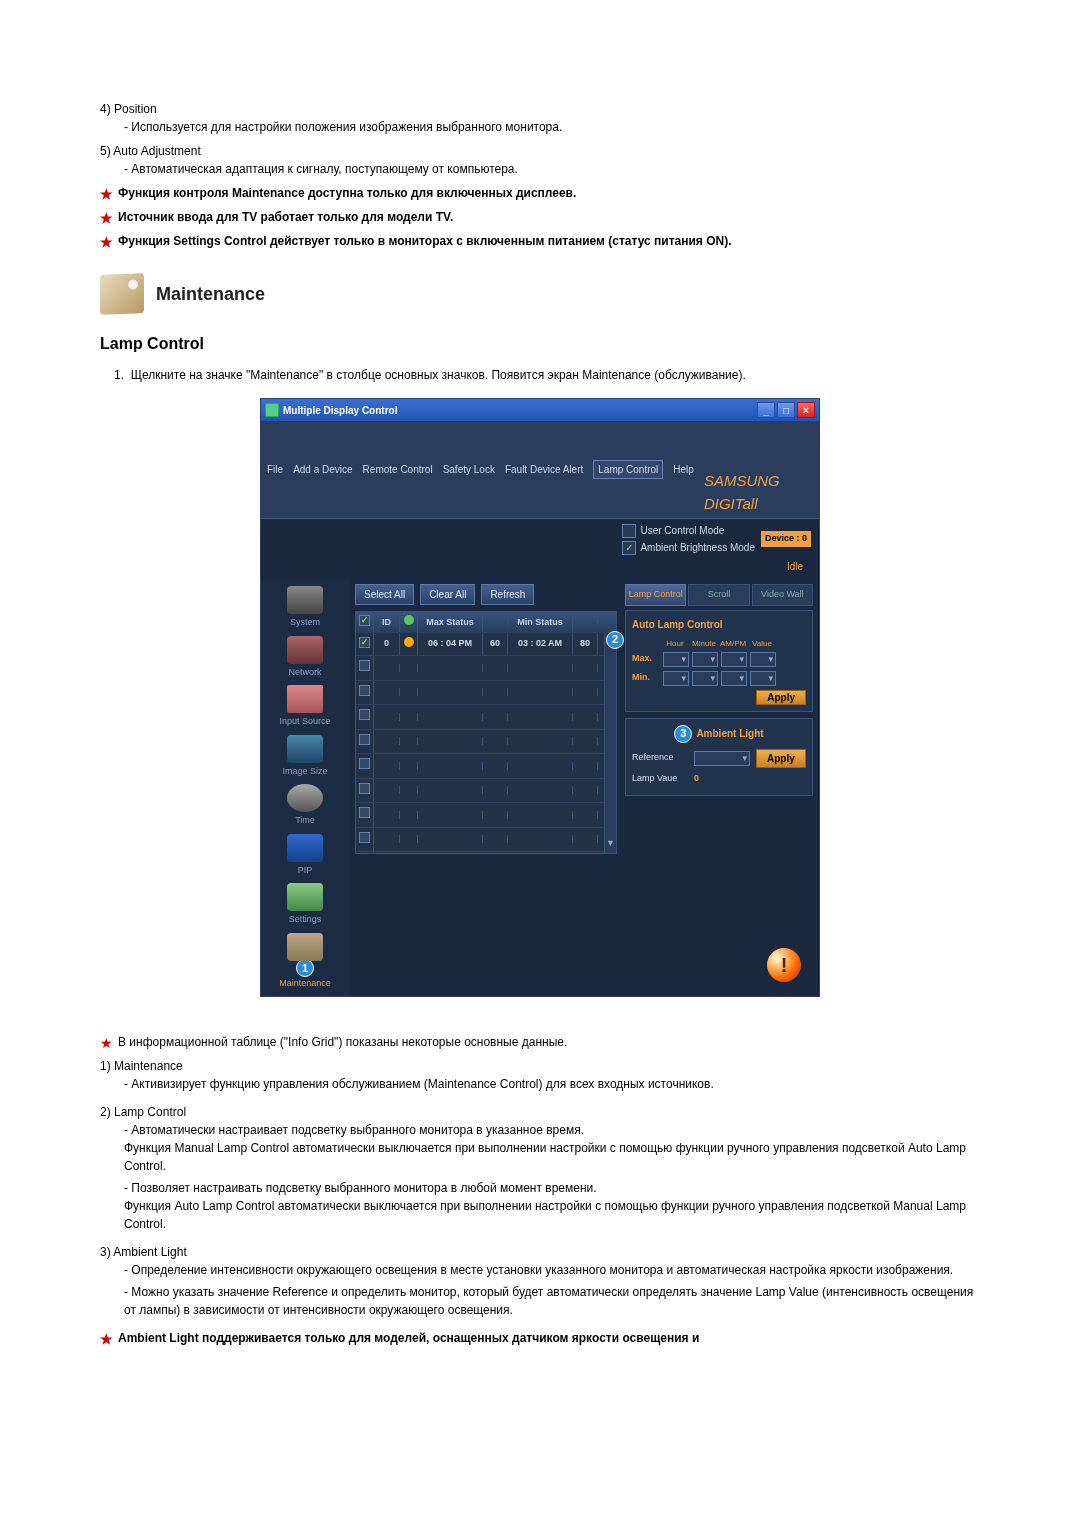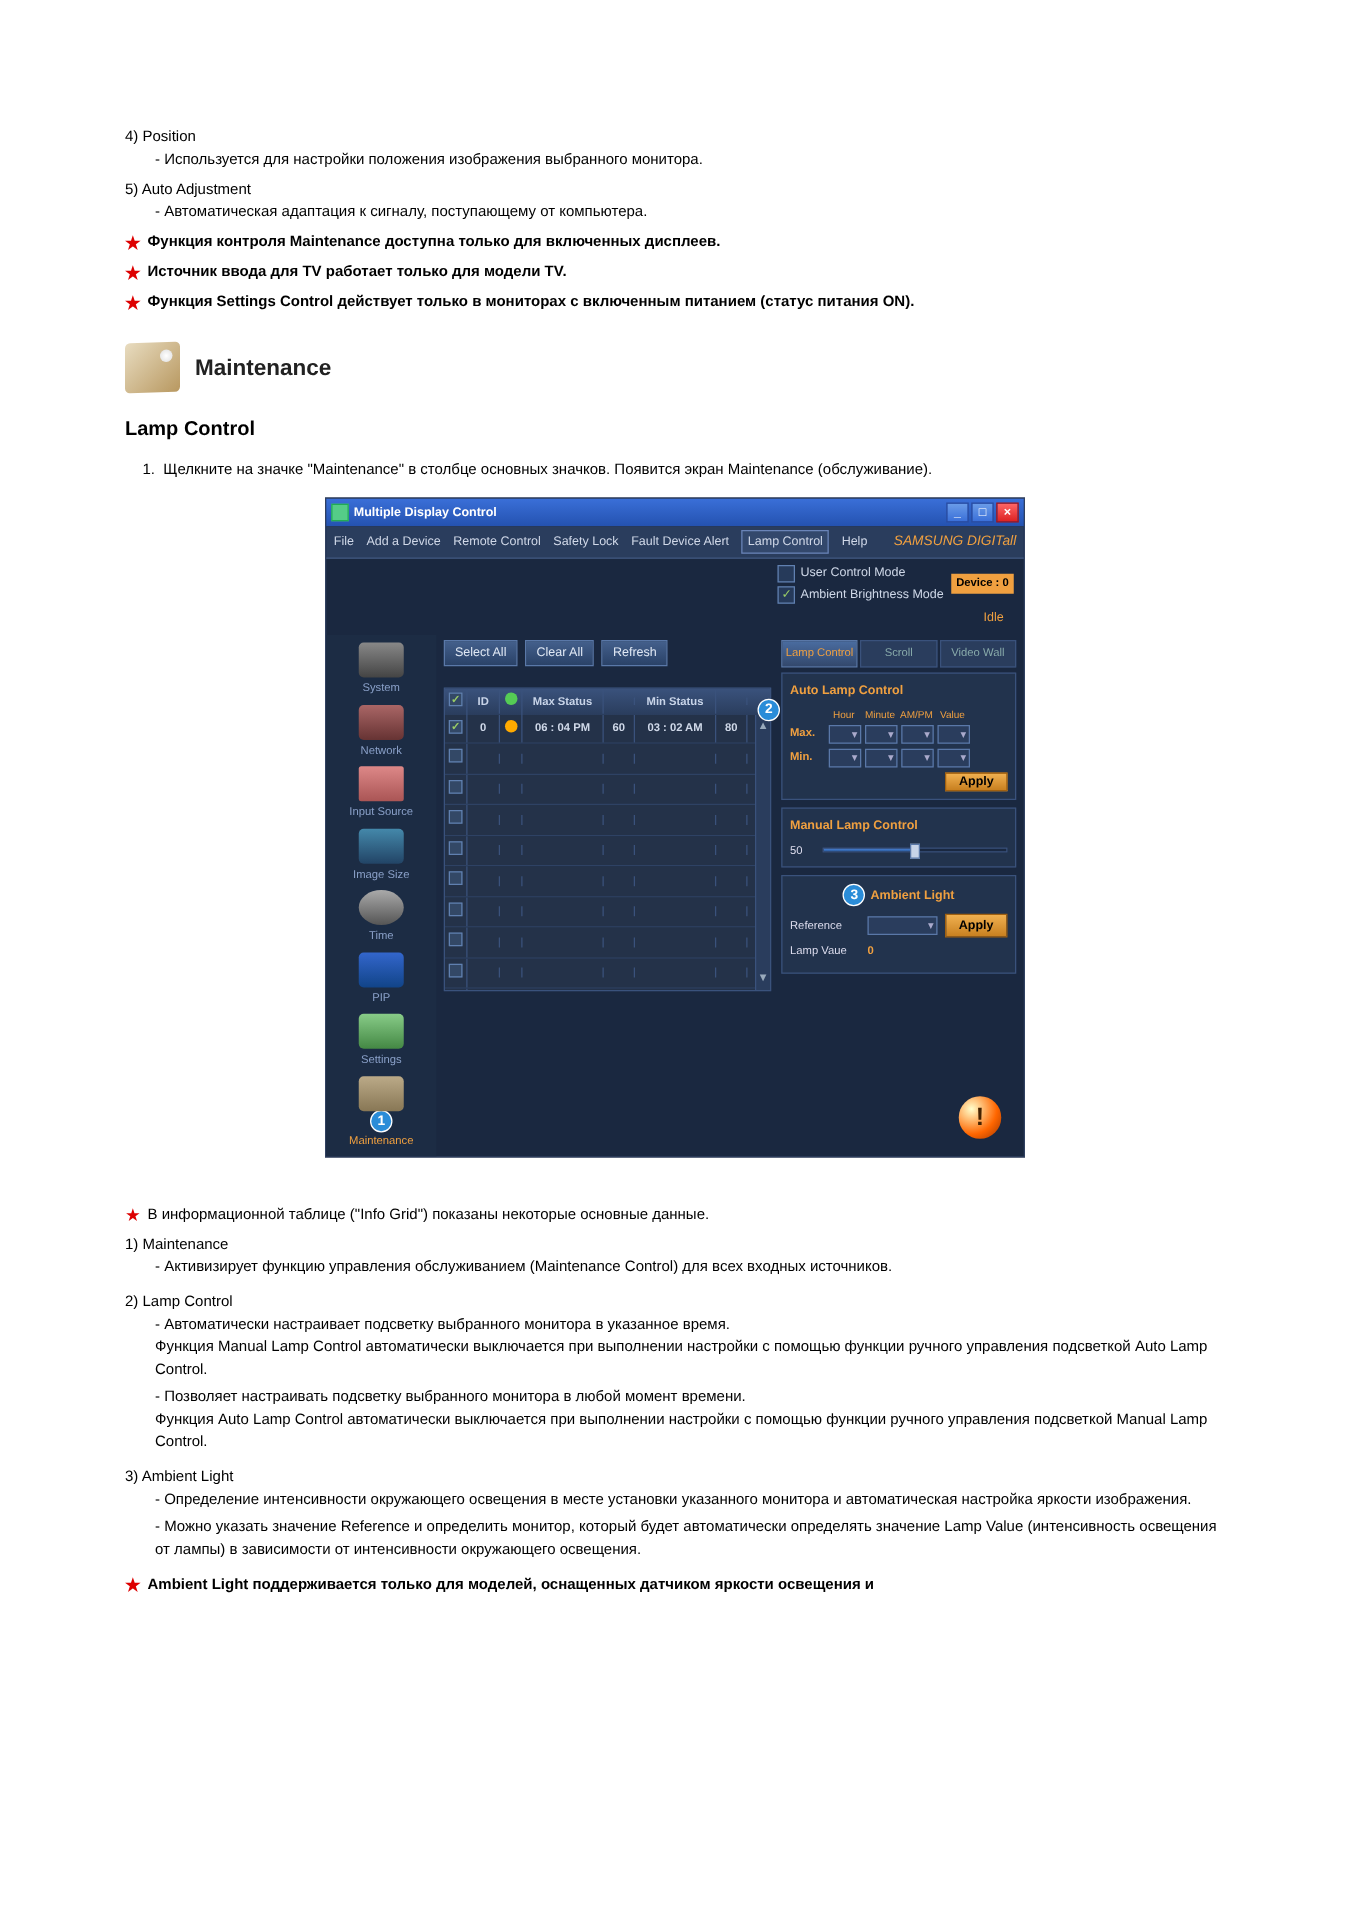--- a/index.html
+++ b/index.html
@@ -60,21 +60,21 @@
   .win-btn { width:18px; height:16px; background:linear-gradient(#6a9ce8,#3a6fd8); border:1px solid #2a4ca0; color:#fff; display:flex;align-items:center;justify-content:center; font-size:10px;}
   .win-btn.close{ background:linear-gradient(#f66,#d22); border-color:#a11;}
   .menubar {
     background:#2a3d5d;
     display:flex; align-items:center;
     padding: 3px 6px; gap: 10px;
     border-bottom:1px solid #405880;
   }
   .menu-item { color:#d0d8e8; white-space:nowrap; }
   .menu-item.boxed { border:1px solid #6a84b8; padding:1px 4px; background:#33486c;}
-  .brand { margin-left:auto; color:#f0a040; font-style:italic; font-size:11px;}
+  .brand { margin-left:auto; color:#f0a040; font-style:italic; font-size:15px;margin-top:46px;}
   .modebar { display:flex; justify-content:flex-end; align-items:center; gap:6px; padding:4px 8px 0 8px;}
   .mode-chk { width:14px; height:14px; background:#263a5a; border:1px solid #6080b0; display:flex;align-items:center;justify-content:center; color:#9c6;}
   .dev-badge { background:#f0a040; color:#000; padding:1px 4px; font-size:9px; font-weight:bold;}
   .idle-row { display:flex; justify-content:flex-end; padding:4px 16px 6px 16px;}
   .idle { color:#f0a040; font-size:10px;}
   .main-row { display:flex; }
   
   .sidebar { width: 88px; background:#1c2c44; padding:6px 0; display:flex; flex-direction:column; align-items:center; gap:6px;}
   .side-item { width:72px; text-align:center; font-size:9px; color:#8aa0c8;}
   .side-item.active { color:#f0a040;}
@@ -84,21 +84,21 @@
   .side-ico.inp{background:linear-gradient(#d88,#a55); border-radius:2px;}
   .side-ico.img{background:linear-gradient(#48a,#246);}
   .side-ico.tim{background:linear-gradient(#aaa,#555); border-radius:50%;}
   .side-ico.pip{background:linear-gradient(#36c,#148);}
   .side-ico.set{background:linear-gradient(#8c8,#484);}
   .side-ico.mnt{background:linear-gradient(#ba8,#875);}
   .num-badge { width:18px; height:18px; border-radius:50%; background:#2a8cd8; color:#fff; display:inline-flex;align-items:center;justify-content:center; font-weight:bold; font-size:11px; border:1px solid #fff; margin-top:-10px;}
 
   
   .center { flex:1; padding:4px 4px 4px 6px; display:flex; flex-direction:column;}
-  .btn-row { display:flex; gap:6px; margin-bottom:17px;}
+  .btn-row { display:flex; gap:6px; margin-bottom:6px;}
   .sm-btn { background:linear-gradient(#44608c,#2a4268); border:1px solid #5a78a8; color:#e0e8f4; padding:2px 8px; font-size:10px;}
   .grid { border:1px solid #3a527c; background:#21324c; }
   .grid-head, .grid-row { display:flex; align-items:center;font-weight:bold;}
   .grid-head { background:linear-gradient(#3a527c,#2a3d5d); color:#c8d4e8; font-size:9px;}
   .gc { border-right:1px solid #3a527c; padding:3px 2px; text-align:center; overflow:hidden;}
   .gc.chk{width:18px;} .gc.id{width:26px;} .gc.st{width:18px;} .gc.max{width:65px;} .gc.blk{width:25px;} .gc.min{width:65px;} .gc.blk2{width:25px;}
   .grid-body { height:220px; overflow:hidden; position:relative;}
   .grid-row { border-bottom:1px solid #2e4264; background:#243249; font-size:9px;}
   .grid-row .gc{ padding:4px 2px;}
   .cbx { width:11px; height:11px; background:#334866; border:1px solid #6080b0; display:inline-block;}
@@ -374,30 +374,20 @@
         <div class="alc-row">
           <span class="lbl">Min.</span>
           <div class="dd"></div>
           <div class="dd"></div>
           <div class="dd"></div>
           <div class="dd"></div>
         </div>
         <div class="right-align"><span class="apply-btn">Apply</span></div>
       </div>
 
-      <div class="panel-section">
-        <div class="panel-title">Manual Lamp Control</div>
-        <div class="slider-row">
-          <span class="slider-val">50</span>
-          <div class="slider-track">
-            <div class="slider-fill"></div>
-                <div class="slider-thumb"></div>
-          </div>
-        </div>
-      </div>
 
       <div class="panel-section">
         <div class="amb-title">
           <div class="num-badge" style="margin:0;">3</div>
           <span>Ambient Light</span>
         </div>
         <div class="kv-row">
           <span class="k">Reference</span>
           <div class="dd wide"></div>
           <span class="apply-btn">Apply</span>

